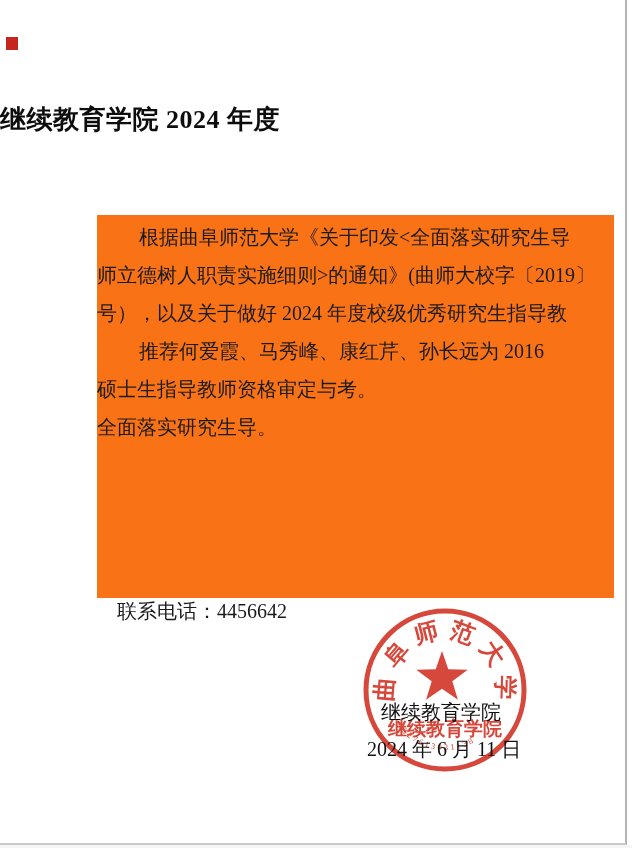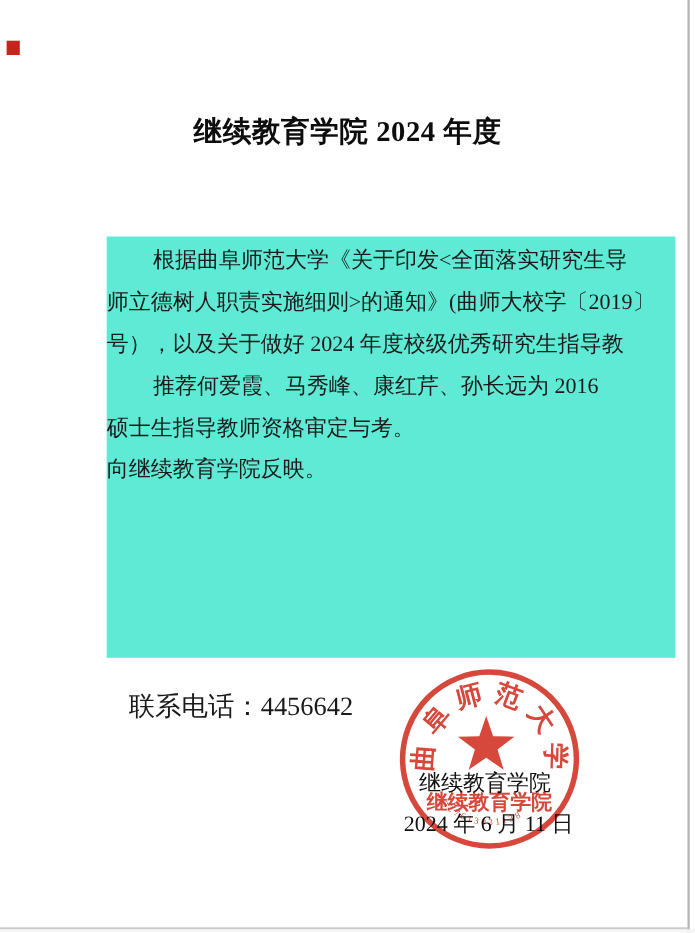--- a/index.html
+++ b/index.html
@@ -6,34 +6,34 @@
   #page{
     position:relative;width:632px;height:848px;background:#ffffff;
     font-family:"Liberation Serif","DejaVu Serif",serif;
     overflow:hidden;color:#1a1a1a;
   }
   .edge-right{position:absolute;top:0;left:625px;width:2px;height:848px;background:#b4b4b4;}
   .edge-bottom{position:absolute;top:843px;left:0;width:626px;height:2px;background:#c9c9c9;}
   .below-edge{position:absolute;top:845px;left:0;width:632px;height:3px;background:#f6f6f6;}
   .red-mark{position:absolute;left:6px;top:37px;width:12px;height:13px;background:#c6251e;}
   .doc-title{
-    position:absolute;top:103px;left:0;width:632px;text-align:center;
+    position:absolute;top:103px;left:0;width:632px;
     font-weight:bold;font-size:26px;line-height:33px;color:#0d0d0d;letter-spacing:.5px;
   }
   .shaded-block{
     position:absolute;left:97px;top:215px;width:517px;height:383px;
-    background:#5eead4;overflow:hidden;
+    background:#f97316;overflow:hidden;
   }
   .body-lines{position:absolute;left:0;top:3px;width:448px;}
   .body-line{
     font-size:20px;line-height:38px;white-space:nowrap;color:#1b1b1b;
   }
   .body-line.indent{text-indent:42px;}
   .contact-line{
-    position:absolute;left:117px;top:628px;font-size:24px;line-height:30px;white-space:nowrap;
+    position:absolute;left:117px;top:596px;font-size:20px;line-height:30px;white-space:nowrap;
   }
   .sign-org{
     position:absolute;left:381px;top:700px;font-size:20px;line-height:24px;white-space:nowrap;color:#111;
   }
   .sign-date{
     position:absolute;left:367px;top:736px;font-size:20px;line-height:26px;white-space:nowrap;color:#111;
   }
   .seal-svg{
     position:absolute;left:359px;top:604px;width:172px;height:172px;
     mix-blend-mode:multiply;opacity:.93;
@@ -55,21 +55,21 @@
     <div>继续教育学院 2024 年度</div>
   </div>
 
   <div class="shaded-block">
     <div class="body-lines">
         <div class="body-line indent">根据曲阜师范大学《关于印发&lt;全面落实研究生导</div>
         <div class="body-line">师立德树人职责实施细则&gt;的通知》(曲师大校字〔2019〕</div>
         <div class="body-line">号），以及关于做好 2024 年度校级优秀研究生指导教</div>
         <div class="body-line indent">推荐何爱霞、马秀峰、康红芹、孙长远为 2016</div>
         <div class="body-line">硕士生指导教师资格审定与考。</div>
-        <div class="body-line">向继续教育学院反映。</div>
+        <div class="body-line">全面落实研究生导。</div>
       </div>
   </div>
 
   <div class="contact-line">联系电话：4456642</div>
 
   <div class="sign-org">继续教育学院</div>
   <div class="sign-date">2024 年 6 月 11 日</div>
 
   <svg class="seal-svg" viewBox="0 0 172 172" xmlns="http://www.w3.org/2000/svg">
     <defs>

